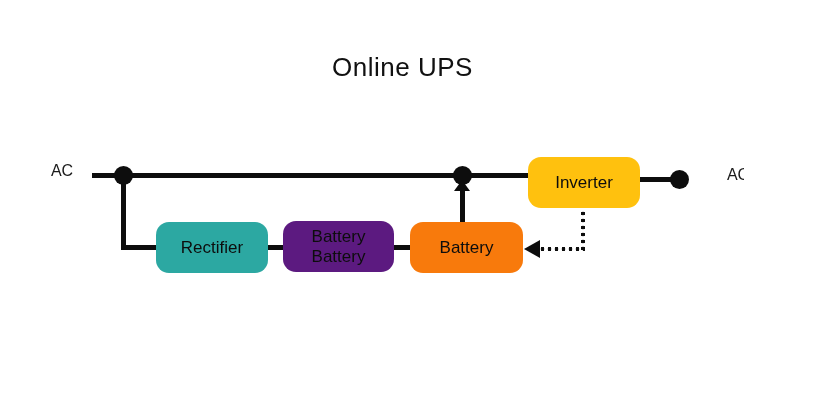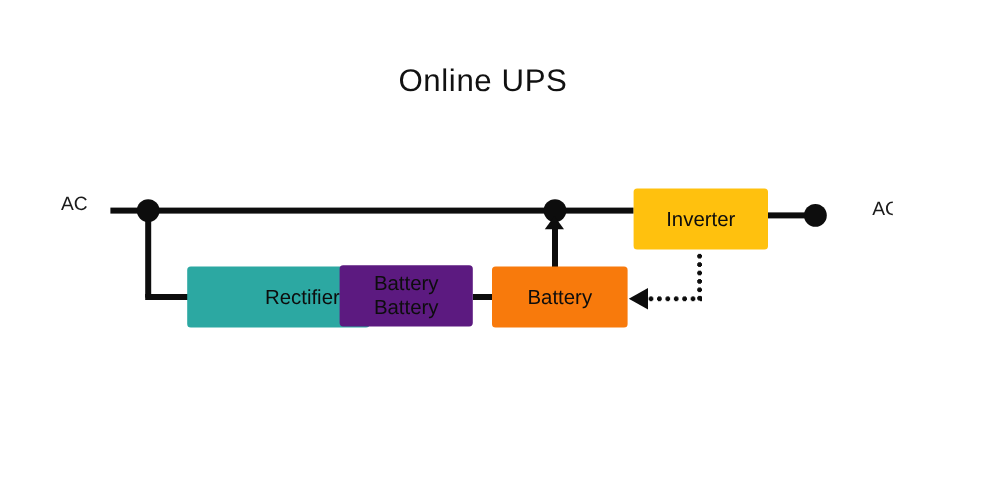--- a/index.html
+++ b/index.html
@@ -29,31 +29,31 @@
     position: absolute;
     text-align: center;
     font-size: 16px;
     line-height: 19px;
     color: #1a1a1a;
   }
   .io-label.input  { left: 24px;  top: 161px; width: 76px; }
   .io-label.output { left: 696px; top: 165px; width: 84px; }
   .block {
     position: absolute;
-    border-radius: 3px;
+    border-radius: 13px;
     display: flex;
     flex-direction: column;
     align-items: center;
     justify-content: center;
     font-size: 17px;
     line-height: 20px;
     color: #0d0d0d;
     text-align: center;
   }
-  .block.rectifier       { left: 156px; top: 222px; width: 112px; height: 51px; padding-left: 40px; }
+  .block.rectifier       { left: 156px; top: 222px; width: 112px; height: 51px; }
   .block.battery-charger { left: 283px; top: 221px; width: 111px; height: 51px; }
   .block.battery         { left: 410px; top: 222px; width: 113px; height: 51px; }
   .block.inverter        { left: 528px; top: 157px; width: 112px; height: 51px; }
   .wire {
     position: absolute;
     background: #0d0d0d;
   }
   .wire.bus        { left: 92px;  top: 173px; width: 436px; height: 5px; }
   .wire.out        { left: 640px; top: 177px; width: 40px;  height: 5px; }
   .wire.drop       { left: 121px; top: 175px; width: 5px;   height: 73px; }

